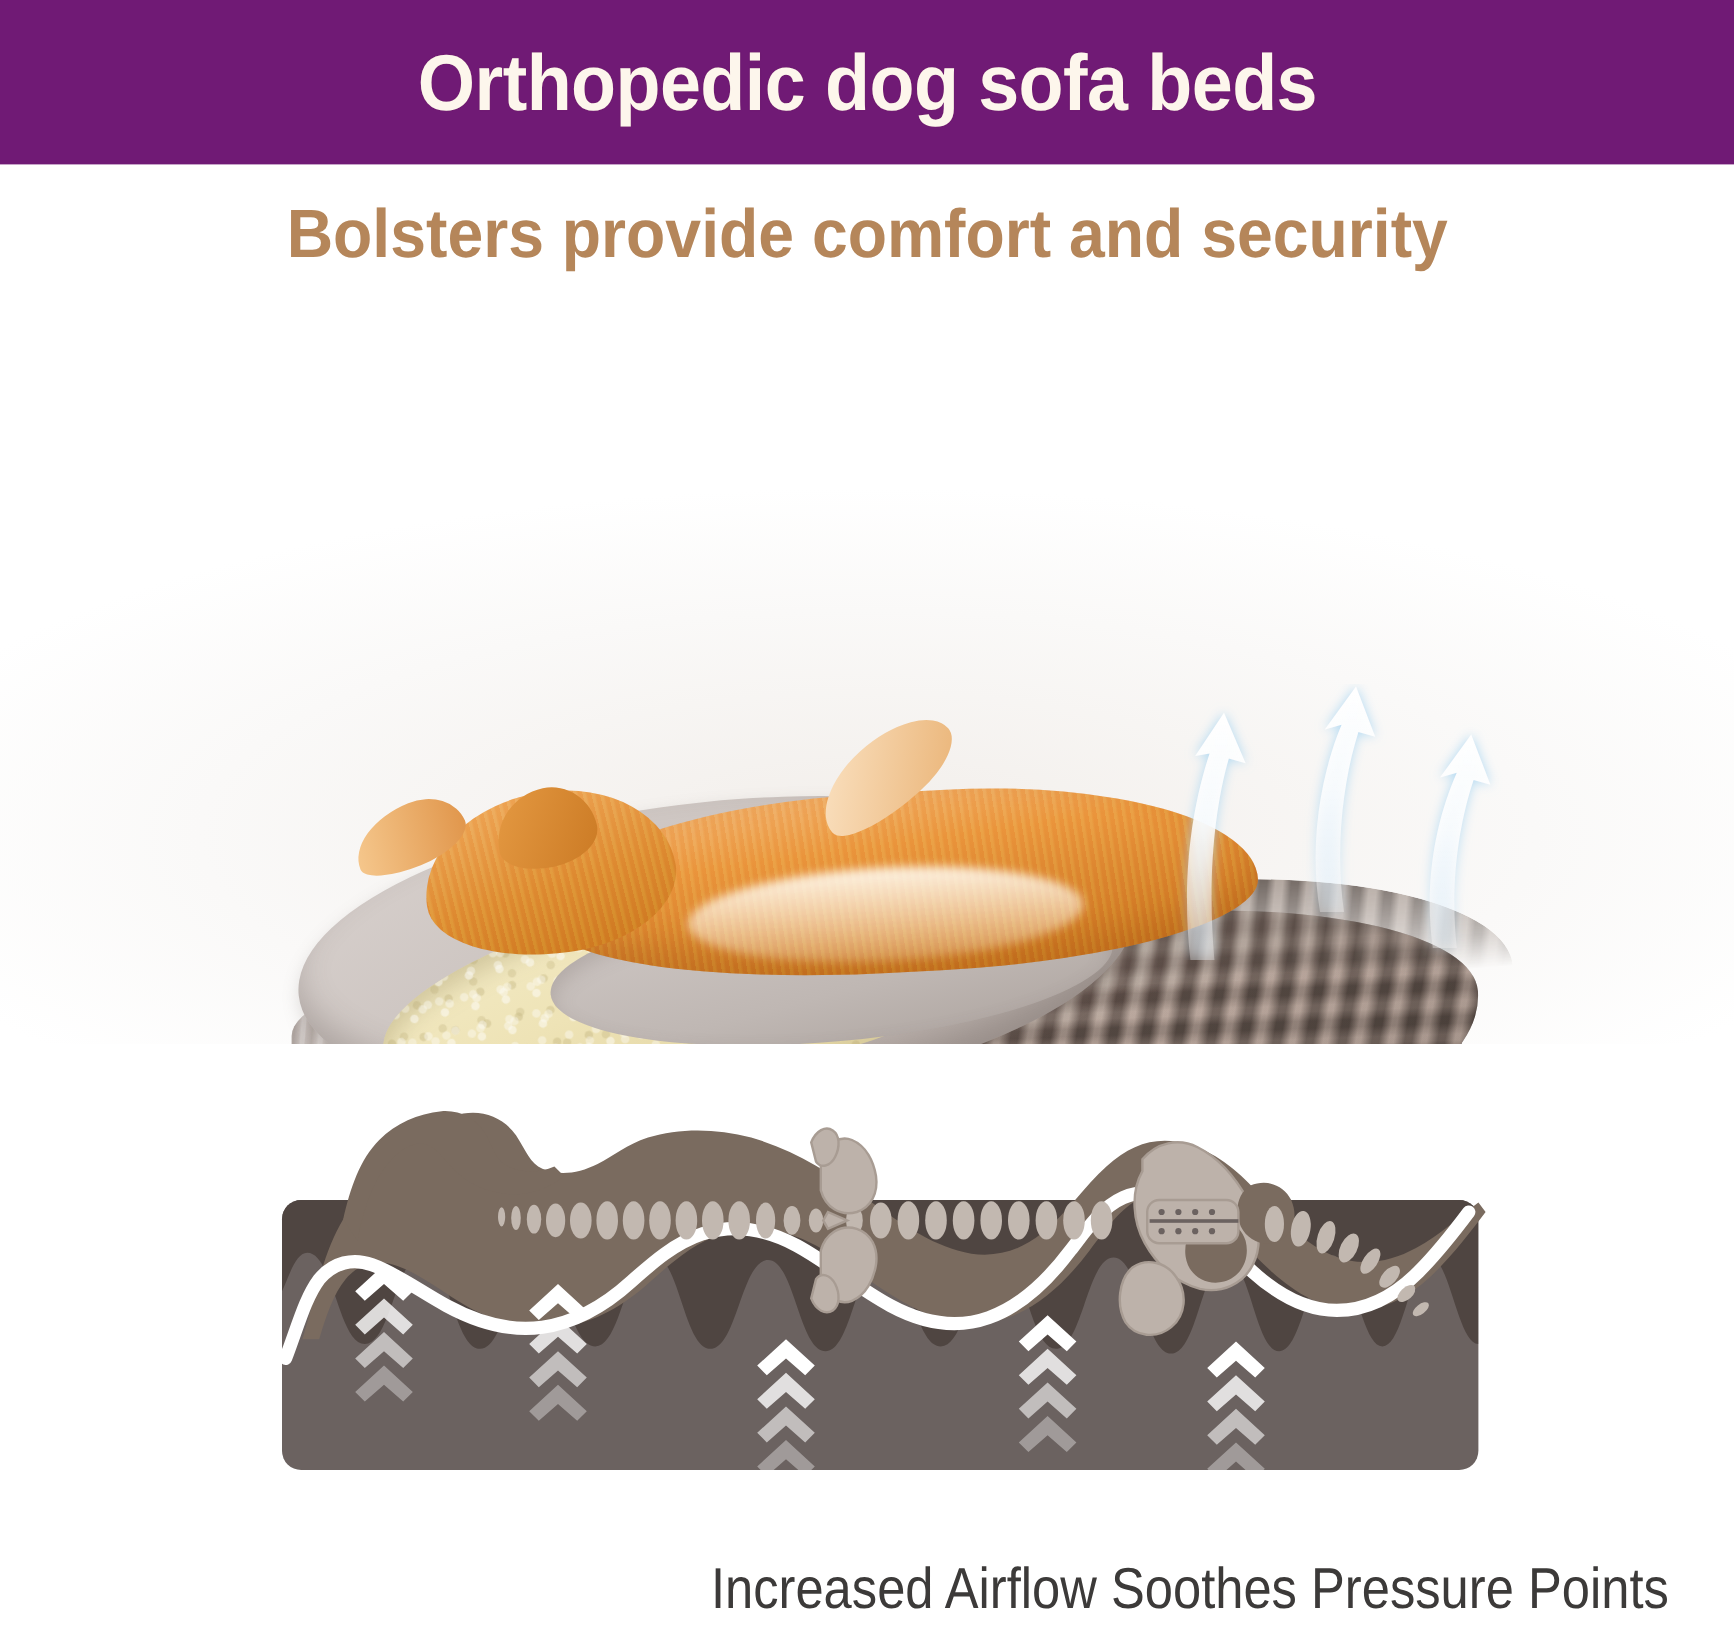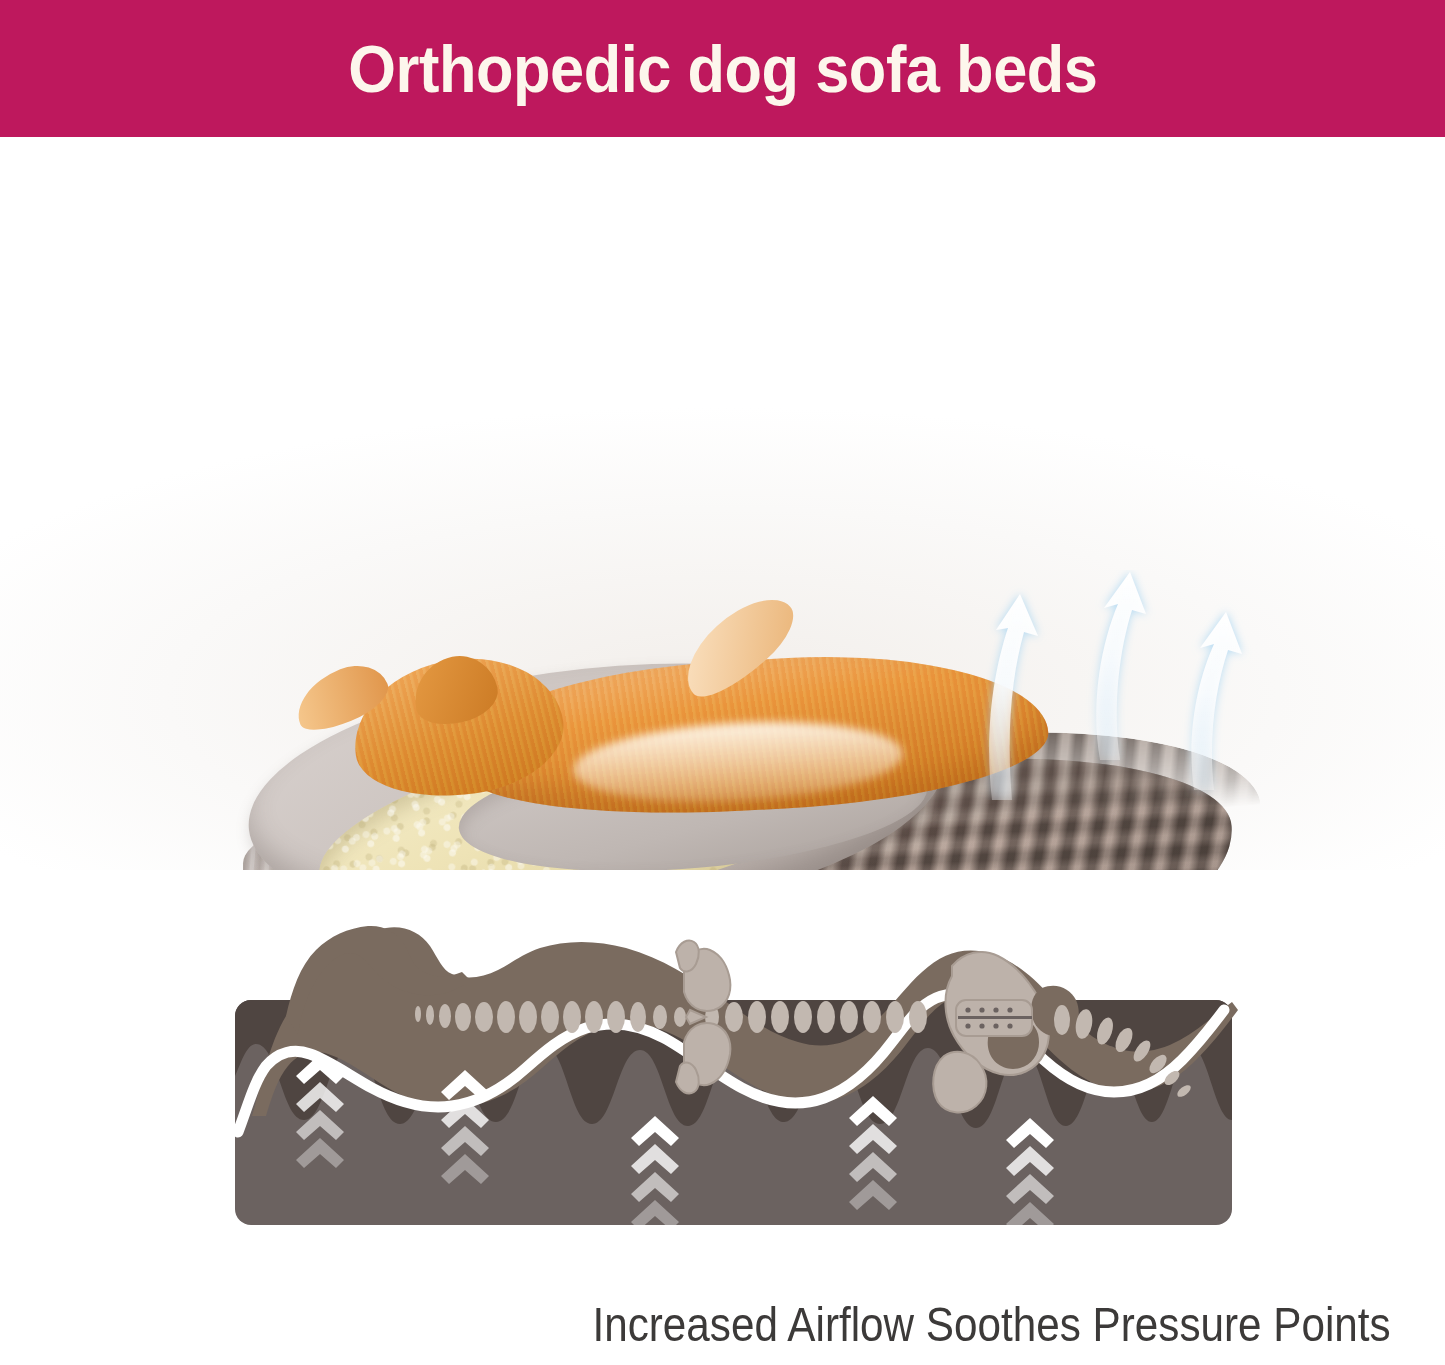--- a/index.html
+++ b/index.html
@@ -193,24 +193,27 @@
   .caption{
     font-size:48px;font-weight:400;color:#3c3a39;
     transform:scaleX(0.88);white-space:nowrap;line-height:1;
   }
 </style>
 </head>
 <body>
 
 <div class="page">
 
-  <div class="banner" style="background: #be185d;">
+  <div class="banner" style="background: #701a75;">
     <div class="banner-title" style="color: rgb(253, 246, 236);">Orthopedic dog sofa beds</div>
   </div>
 
+  <div class="subtitle-wrap">
+    <div class="subtitle" style="color: rgb(181, 134, 90);">Bolsters provide comfort and security</div>
+  </div>
 
   <div class="photo">
     <div class="photo-bg"></div>
 
     <div class="bed">
       <div class="bed-base"></div>
       <div class="ribs"></div>
 
       <div class="eggcrate"></div>
       <div class="crate-rim"></div>

